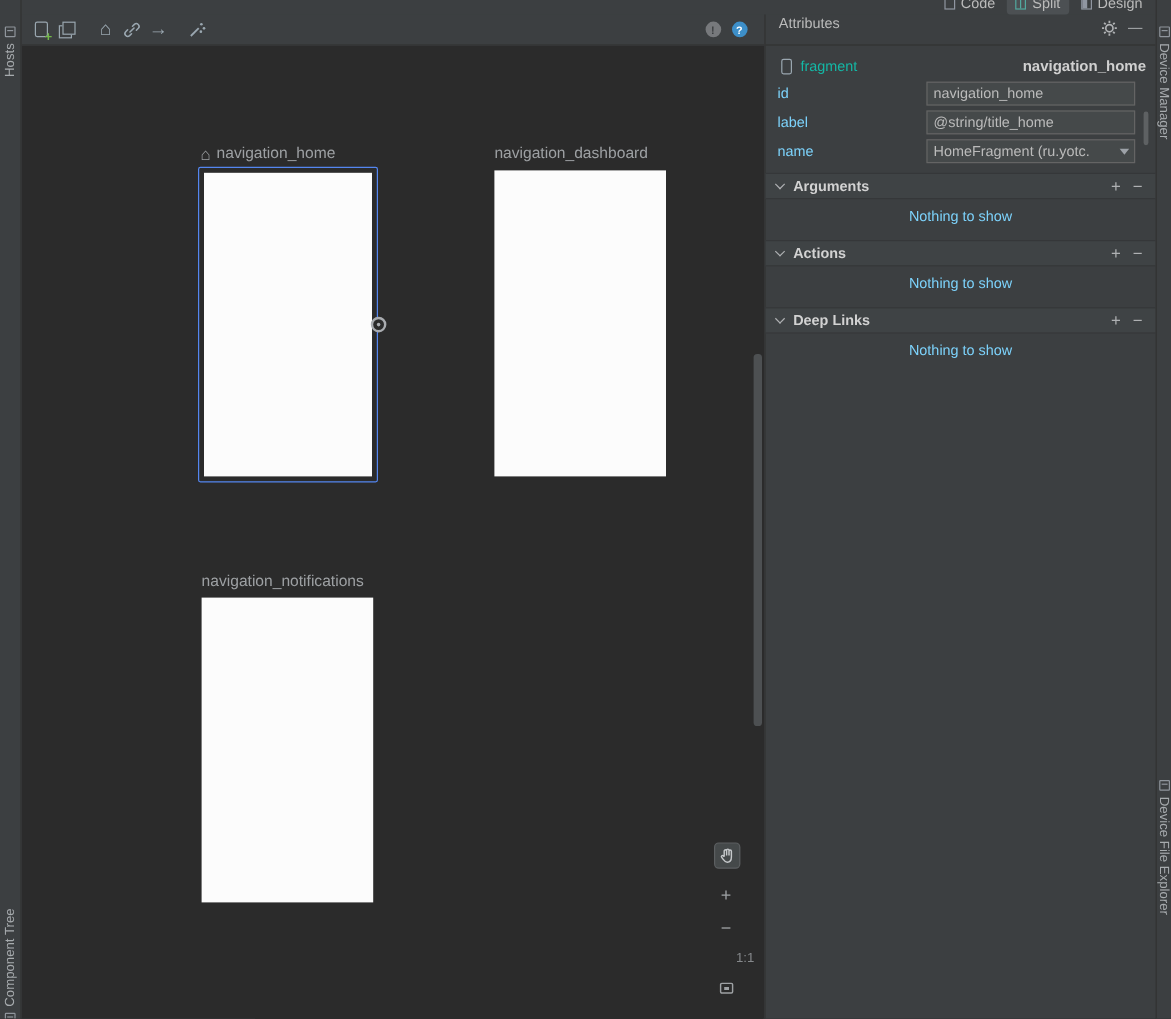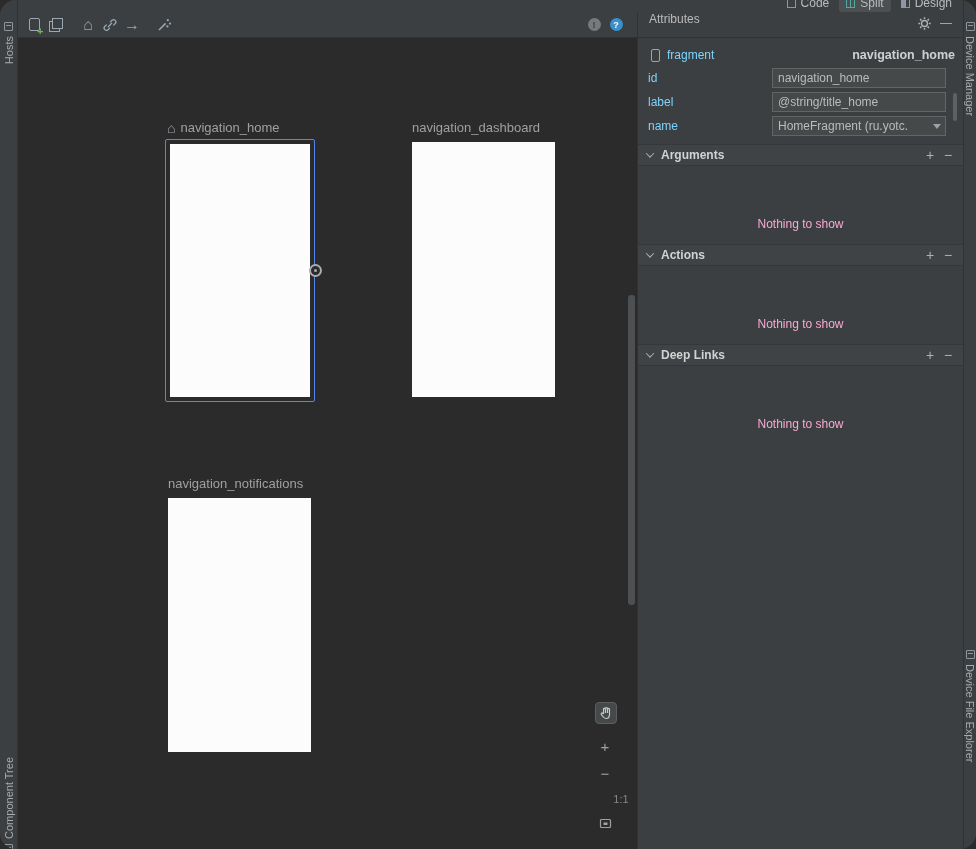--- a/index.html
+++ b/index.html
@@ -1,18 +1,18 @@
 <!DOCTYPE html>
 <html><head>
 <meta charset="utf-8">
 <style>
   * { margin:0; padding:0; box-sizing:border-box; }
   html,body { background:#2b2b2b; }
   .app { position:relative; width:976px; height:849px; overflow:hidden; background:#3c3f41;
-    font-family:"Liberation Sans","DejaVu Sans",sans-serif; font-size:12px; color:#bbbbbb;border-radius:16px; }
+    font-family:"Liberation Sans","DejaVu Sans",sans-serif; font-size:12px; color:#bbbbbb; }
 
   
   .stripe { position:absolute; top:0; height:100%; background:#3c3f41; z-index:6; overflow:hidden; }
   .stripe.left { left:0; width:18px; border-right:1px solid #323232; }
   .stripe.right { right:0; width:13px; border-left:1px solid #323232; }
   .stripe-tab { position:absolute; left:0; width:100%; display:flex; flex-direction:column; align-items:center; gap:5px; color:#a7abae; }
   .vtext-up { writing-mode:vertical-rl; transform:rotate(180deg); font-size:11px; }
   .vtext-down { writing-mode:vertical-rl; font-size:11px; }
   .stripe-icon { width:9px; height:9px; border:1px solid #8f959c; border-radius:1px; position:relative; flex:none; }
   .stripe-icon::after { content:""; position:absolute; left:1px; top:2px; right:1px; height:1px; background:#8f959c; }
@@ -58,37 +58,37 @@
   .fit-btn { position:absolute; width:20px; display:flex; justify-content:center; }
   .canvas-scrollbar { position:absolute; width:7px; border-radius:3px; background:#4d5052; }
 
   
   .attr-panel { position:absolute; left:637px; top:12px; width:326px; height:837px; background:#3c3f41; border-left:1px solid #323232; z-index:4; }
   .attr-header { height:26px; border-bottom:1px solid #323232; display:flex; align-items:flex-start; padding:0 6px 0 11px; }
   .spring { flex:1; }
   .hdr-btn { width:22px; height:22px; display:flex; align-items:center; justify-content:center; color:#afb1b3; }
   .comp-row { display:flex; align-items:center; gap:7px; padding:0 8px 0 13px; height:22px; margin-top:6px; }
   .frag-icon { width:9px; height:13px; border:1px solid #9aa7b0; border-radius:2px; flex:none; }
-  .comp-type { color:#7dd3fc; }
+  .comp-type { color:#14b8a6; }
   .comp-id { margin-left:auto; color:#d0d0d0; font-weight:600; font-size:12.5px; }
   .field-row { display:flex; align-items:center; height:24px; padding:0 17px 0 10px; }
   .field-label { width:124px; flex:none; color:#7dd3fc; }
   .tfield { flex:1; height:20px; background:#45494a; border:1px solid #646464; color:#bbbbbb;
     font-family:inherit; font-size:12px; padding:0 5px; outline:none; min-width:0; }
   .combo { flex:1; height:20px; background:#45494a; border:1px solid #646464; display:flex; align-items:center; padding:0 4px 0 5px; min-width:0; }
   .combo .val { flex:1; white-space:nowrap; overflow:hidden; }
   .dd-arrow { width:0; height:0; border-left:4px solid transparent; border-right:4px solid transparent; border-top:5px solid #9da2a8; flex:none; margin-left:4px; }
   .attr-scroll { position:absolute; right:6px; top:81px; width:4px; height:28px; border-radius:2px; background:#5e6163; }
   .section-hdr { height:22px; margin-top:6px; background:#3f4345; border-top:1px solid #353739; border-bottom:1px solid #353739;
     display:flex; align-items:center; padding:0 6px 0 9px; }
   .chev { width:6px; height:6px; border-right:1.5px solid #afb1b3; border-bottom:1.5px solid #afb1b3;
     transform:rotate(45deg) translate(-1px,-1px); margin-right:8px; flex:none; }
   .section-title { font-weight:700; color:#d2d2d2; }
   .sec-btn { width:18px; height:18px; display:flex; align-items:center; justify-content:center; color:#afb1b3; font-size:14px; }
-  .empty-row { height:28px; display:flex; align-items:center; justify-content:center; color:#f9a8d4;margin-top:44px; }
+  .empty-row { height:28px; display:flex; align-items:center; justify-content:center; color:#7dd3fc; }
 </style>
 </head>
 <body>
 
 <div class="app">
 
   <div class="mode-tabs">
     <div class="mode-tab">
       <span class="mi"></span>
       <span>Code</span>

